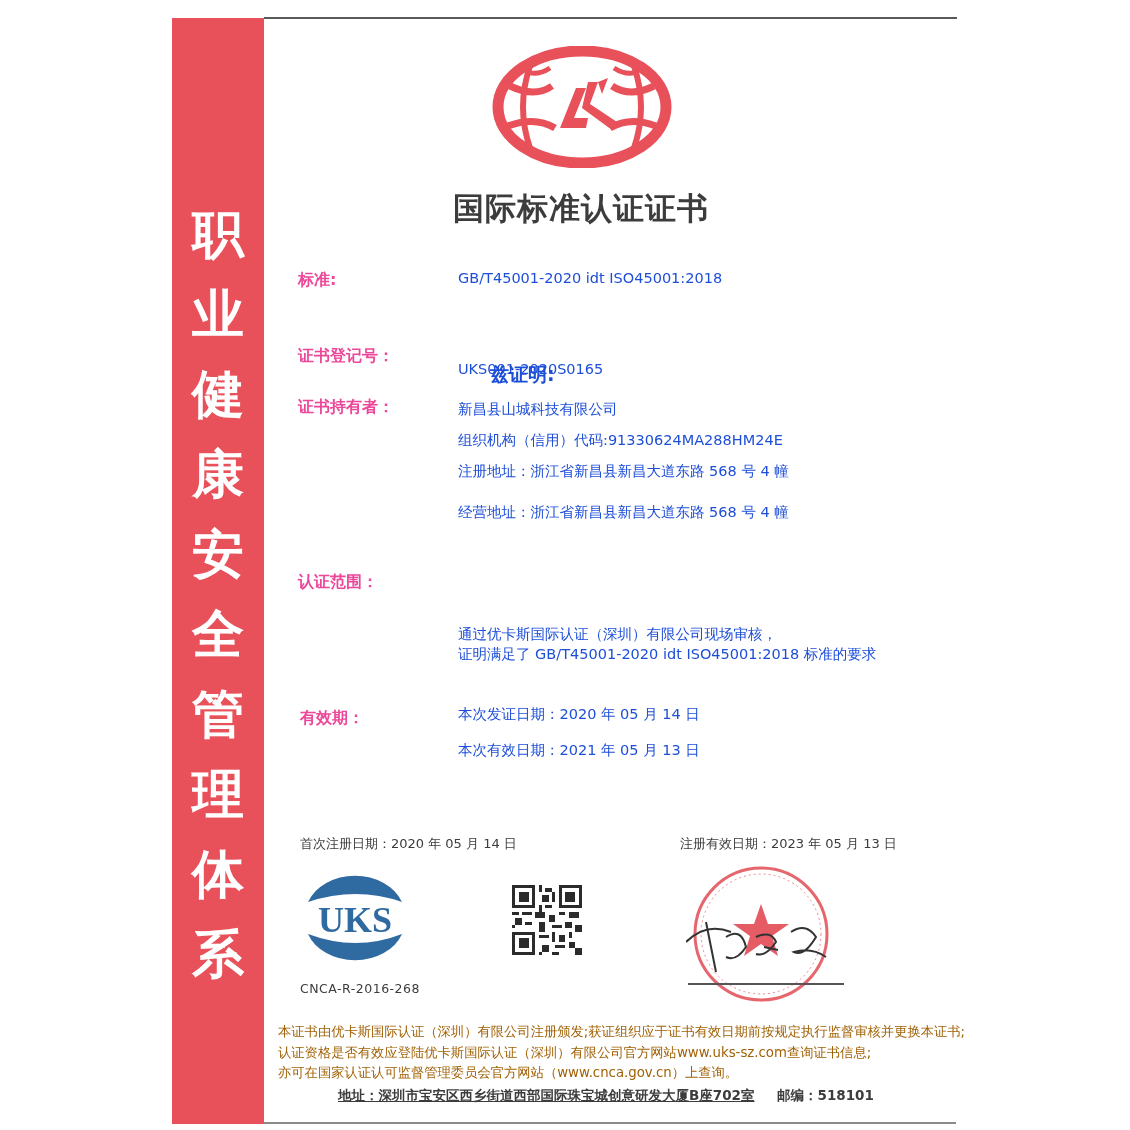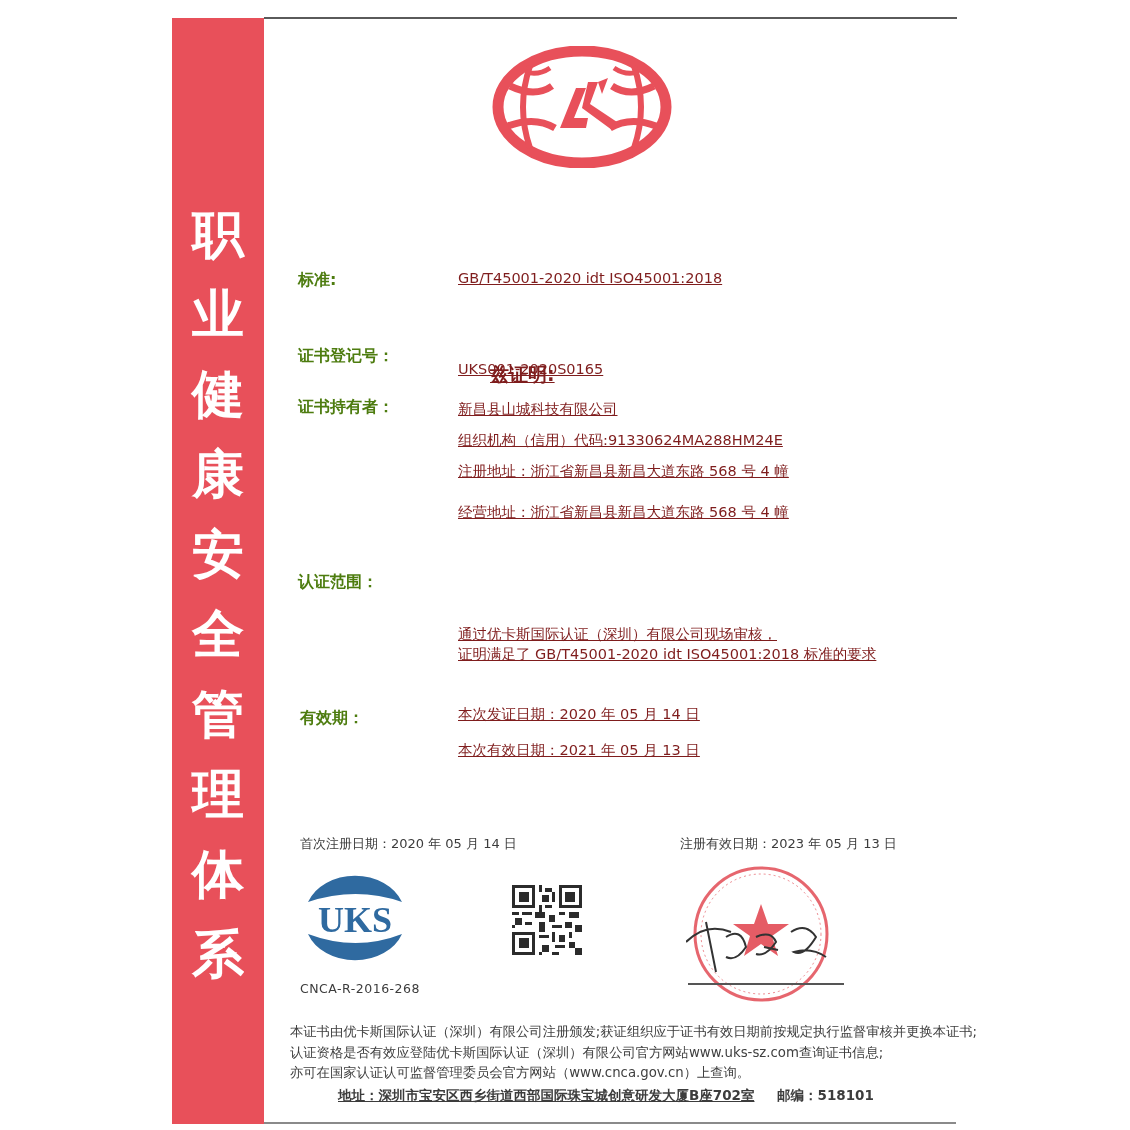--- a/index.html
+++ b/index.html
@@ -6,30 +6,30 @@
   body { width: 1130px; height: 1130px; position: relative; overflow: hidden;
          font-family: "DejaVu Sans", "Liberation Sans", sans-serif; color: #3a3a3a; }
   .page { position: absolute; left: 0; top: 0; width: 1130px; height: 1130px; background: #fff; }
   .top-rule { position: absolute; left: 264px; top: 17px; width: 693px; height: 2px; background: #5a5a5a; }
   .bottom-rule { position: absolute; left: 264px; top: 1122px; width: 692px; height: 2px; background: #8a8a8a; }
   .banner { position: absolute; left: 172px; top: 18px; width: 92px; height: 1106px; background: #e8505a; }
   .banner-chars { position: absolute; left: 0; top: 190px; width: 92px; display: flex; flex-direction: column; align-items: center; }
   .banner-char { color: #ffffff; font-weight: bold; font-size: 52px; line-height: 52px; height: 80px; text-align: center; }
   .logo { position: absolute; left: 490px; top: 46px; width: 184px; height: 122px; }
   .title { position: absolute; left: 400px; top: 188px; width: 362px; text-align: center; font-size: 31px; font-weight: bold; color: #3c3c3c; letter-spacing: 1px; }
-  .label { position: absolute; left: 298px; font-size: 16px; font-weight: bold; color: #4d7c0f; }
-  .val { position: absolute; left: 458px; font-size: 14.5px; color: #7f1d1d; white-space: nowrap; text-decoration: underline; }
+  .label { position: absolute; left: 298px; font-size: 16px; font-weight: bold; color: #ec4899; }
+  .val { position: absolute; left: 458px; font-size: 14.5px; color: #1d4ed8; white-space: nowrap; }
   .val.b { font-weight: bold; }
   .small { position: absolute; font-size: 13px; color: #3c3c3c; white-space: nowrap; }
   .uks-logo { position: absolute; left: 300px; top: 872px; width: 110px; height: 92px; }
   .cnca { position: absolute; left: 300px; top: 981px; font-size: 12.5px; color: #3c3c3c; letter-spacing: 0.5px; }
   .qr { position: absolute; left: 512px; top: 885px; width: 70px; height: 70px; }
   .seal { position: absolute; left: 686px; top: 862px; width: 150px; height: 145px; }
   .sig-line { position: absolute; left: 688px; top: 983px; width: 156px; height: 1.5px; background: #555; }
-  .footer-line { position: absolute; left: 278px; font-size: 13.3px; color: #404040; white-space: nowrap; margin-left: 12px; }
+  .footer-line { position: absolute; left: 278px; font-size: 13.3px; color: #a16207; white-space: nowrap; }
   .footer-addr { position: absolute; left: 338px; top: 1087px; font-size: 13.5px; font-weight: bold; color: #3c3c3c; white-space: nowrap; text-decoration: underline; }
   .footer-zip { position: absolute; left: 777px; top: 1087px; font-size: 13.5px; font-weight: bold; color: #3c3c3c; white-space: nowrap; }
 </style>
 </head>
 <body>
 
 <div class="page">
 
   <div class="top-rule"></div>
   <div class="bottom-rule"></div>
@@ -57,20 +57,21 @@
     <path d="M120 82 Q140 70 166 80" fill="none" stroke="#e8505a" stroke-width="7"></path>
     <path d="M40 20 Q26 61 40 102" fill="none" stroke="#e8505a" stroke-width="6"></path>
     <path d="M144 20 Q158 61 144 102" fill="none" stroke="#e8505a" stroke-width="6"></path>
     <path d="M36 26 Q48 30 60 22" fill="none" stroke="#e8505a" stroke-width="5"></path>
     <path d="M124 22 Q136 30 148 26" fill="none" stroke="#e8505a" stroke-width="5"></path>
     <polygon points="70,82 86,42 96,42 84,72 98,72 96,82" fill="#e8505a"></polygon>
     <polygon points="98,36 108,36 100,58 130,78 122,84 92,62" fill="#e8505a"></polygon>
     <polygon points="108,36 118,32 112,48" fill="#e8505a"></polygon>
   </svg>
 
+  <div class="title">国际标准认证证书</div>
 
   <div class="label" style="top:270px;">标准:</div>
   <div class="val" style="top:270px;">GB/T45001-2020 idt ISO45001:2018</div>
 
   <div class="label" style="top:332px;margin-top:14px;">证书登记号：</div>
   <div class="val" style="top:314px;margin-top:47px;">UKS001-2020S0165</div>
 
   <div class="val b" style="top:362px; left:460px; font-size:19px;margin-left:30px;">兹证明:</div>
 
   <div class="label" style="top:397px;">证书持有者：</div>

